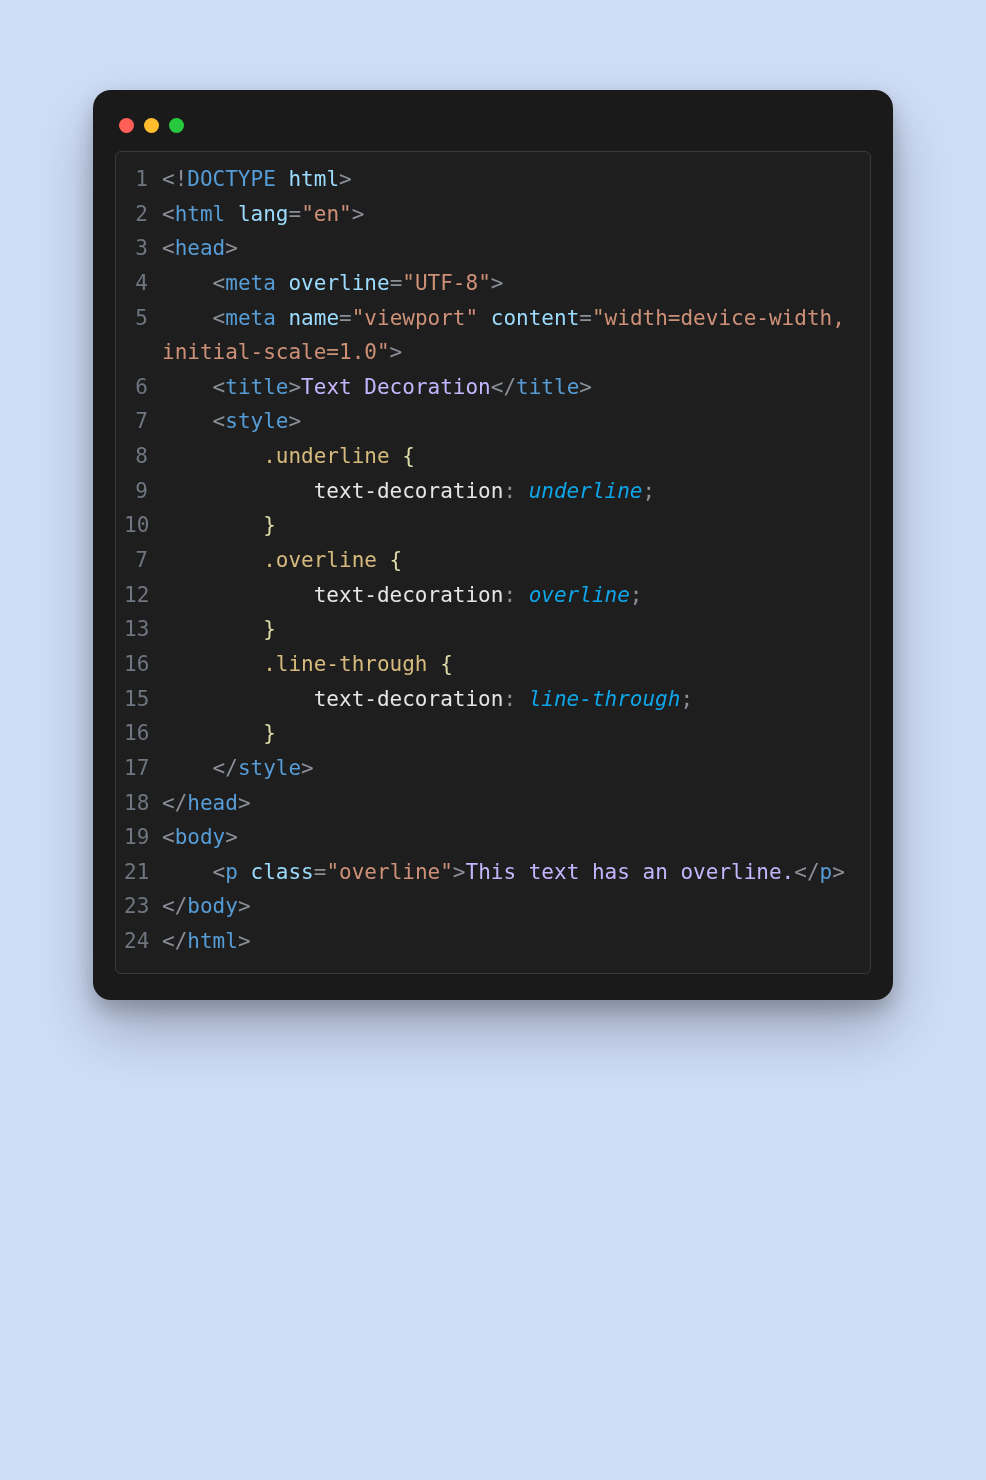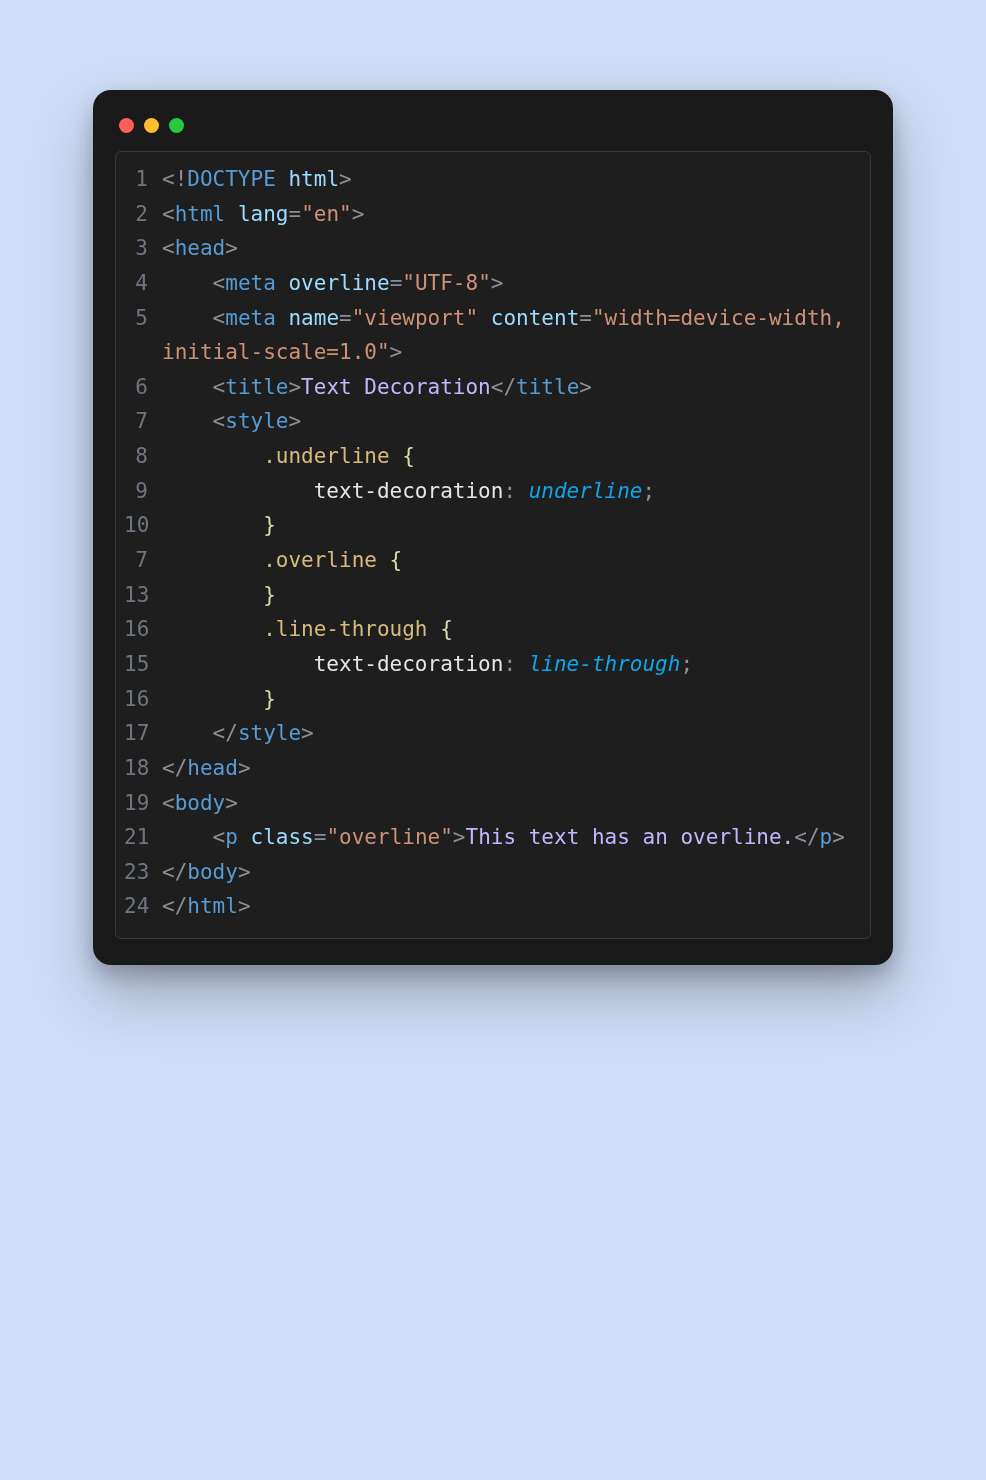--- a/index.html
+++ b/index.html
@@ -120,20 +120,24 @@
       </div>
       <div class="code-line">
         <div class="ln">10</div>
         <div class="code">        <span class="brace">}</span></div>
       </div>
       <div class="code-line">
         <div class="ln">7</div>
         <div class="code">        <span class="sel">.overline</span> <span class="brace">{</span></div>
       </div>
       <div class="code-line">
+        <div class="ln">12</div>
+        <div class="code">            <span class="prop">text-decoration</span><span class="p">:</span> <span class="cval">overline</span><span class="p">;</span></div>
+      </div>
+      <div class="code-line">
         <div class="ln">13</div>
         <div class="code">        <span class="brace">}</span></div>
       </div>
       <div class="code-line">
         <div class="ln">16</div>
         <div class="code">        <span class="sel">.line-through</span> <span class="brace">{</span></div>
       </div>
       <div class="code-line">
         <div class="ln">15</div>
         <div class="code">            <span class="prop">text-decoration</span><span class="p">:</span> <span class="cval">line-through</span><span class="p">;</span></div>

